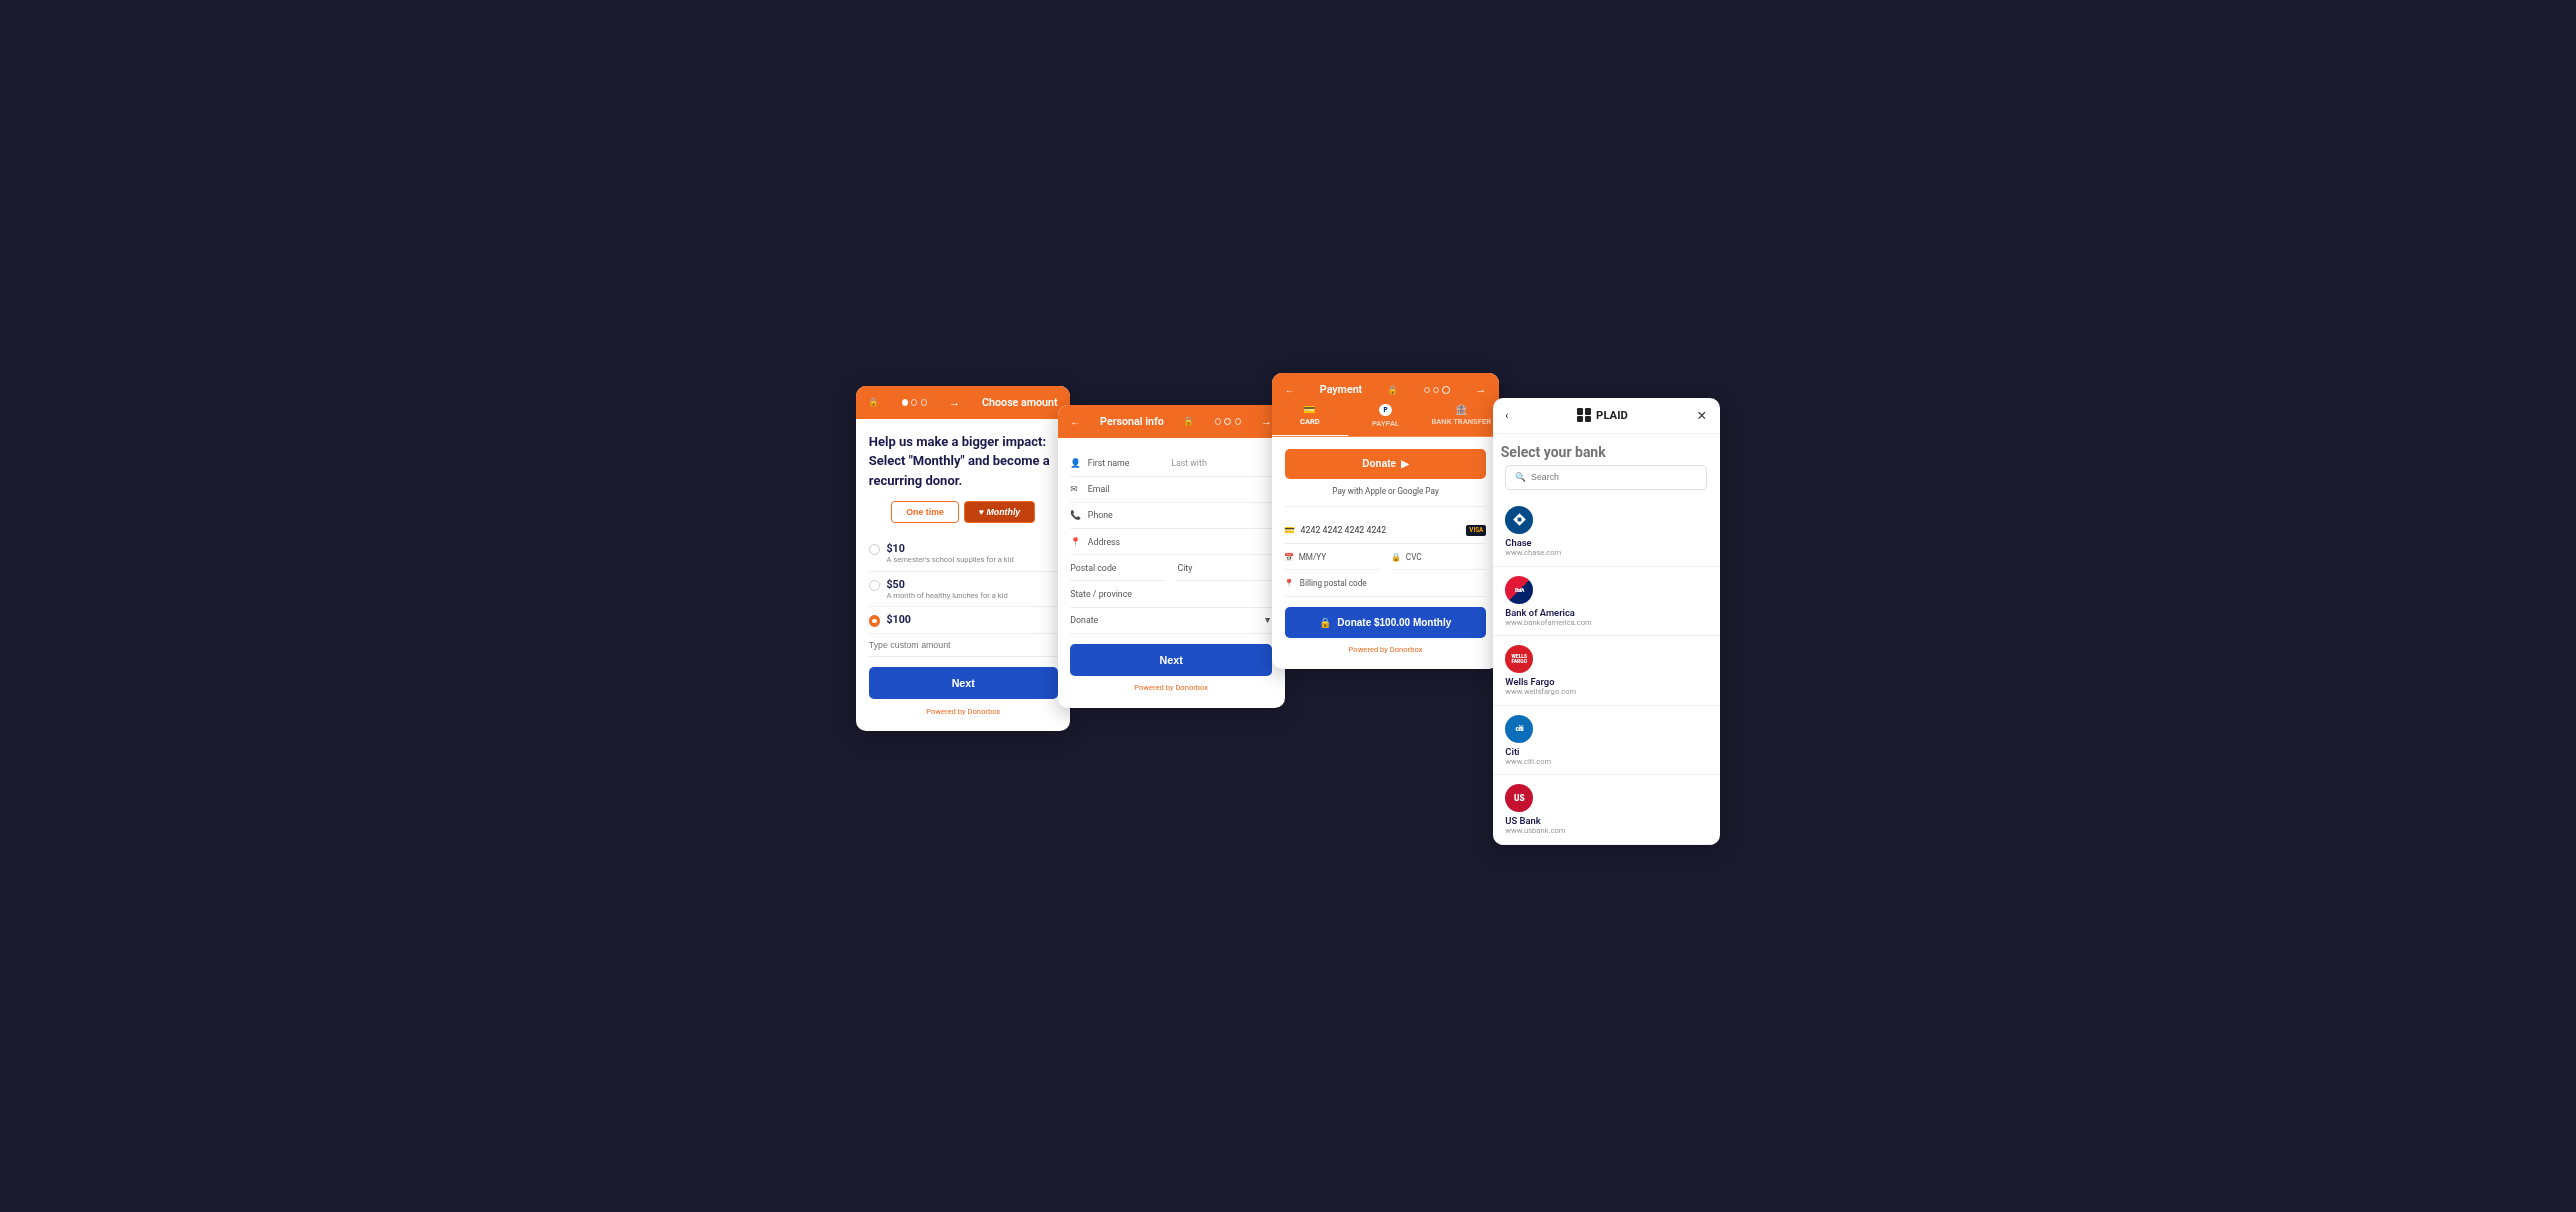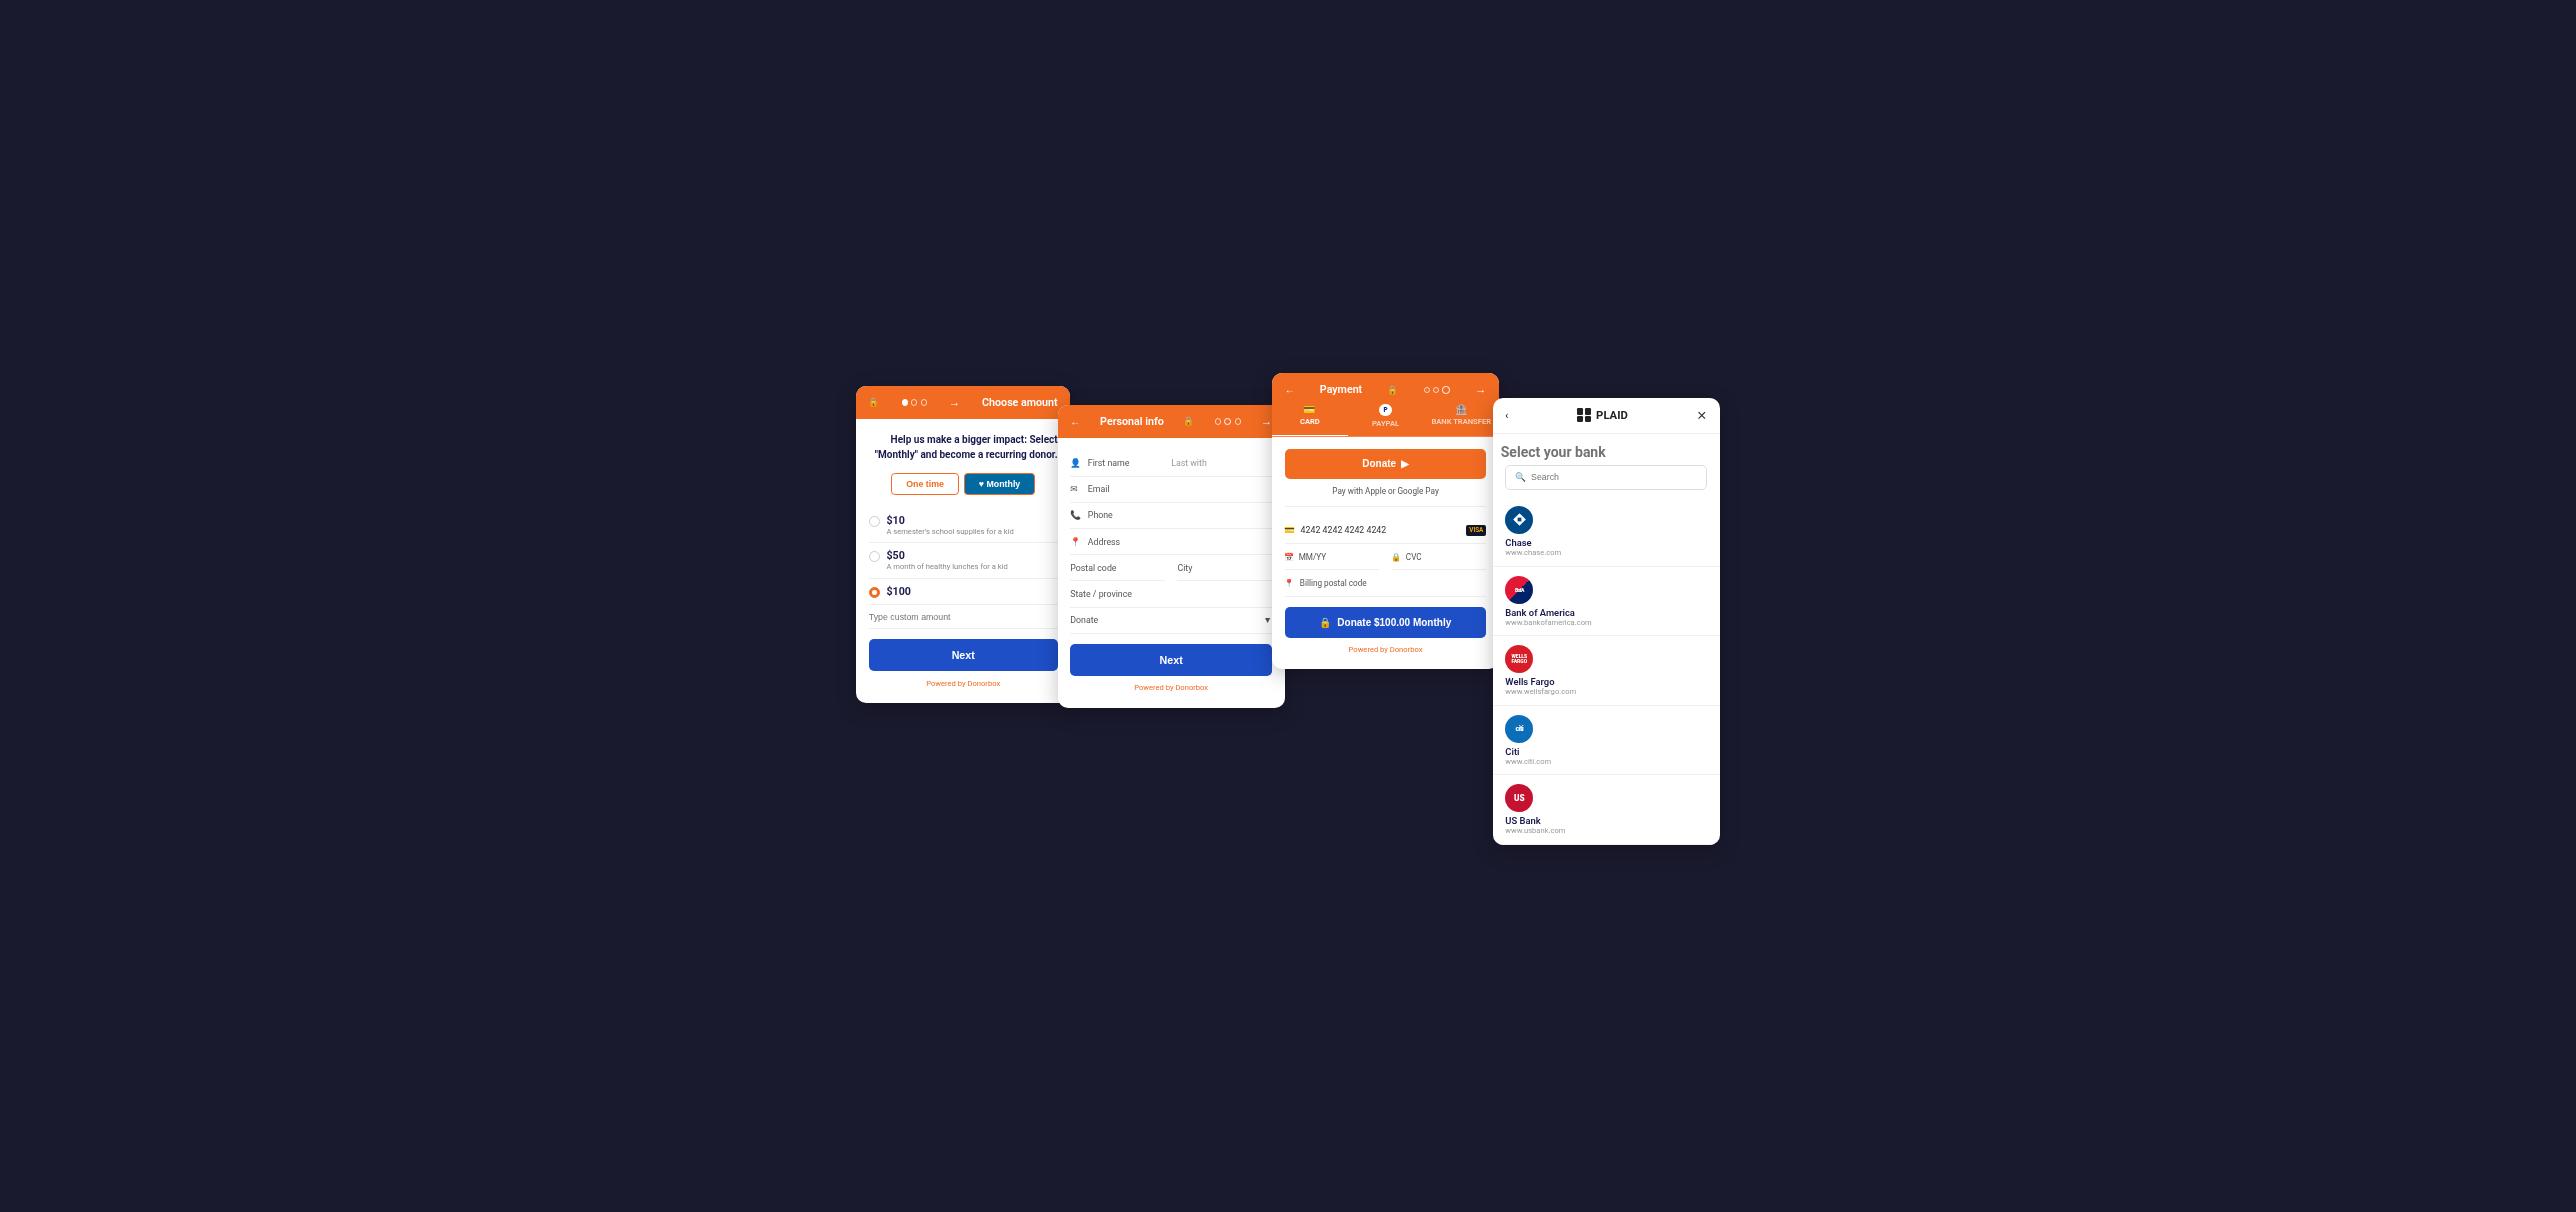--- a/index.html
+++ b/index.html
@@ -112,22 +112,22 @@
       font-size: 10px;
       cursor: pointer;
     }
 
     
     .card-body {
       padding: 12.6px;
     }
 
     .tagline {
-      text-align: right;
-      font-size: 10px;
+      text-align: left;
+      font-size: 13px;
       font-weight: 700;
       color: #1a1a4e;
       line-height: 1.5;
       margin-bottom: 11.3px;
     }
 
     .frequency-toggle {
       display: flex;
       gap: 5px;
       margin-bottom: 12.6px;
@@ -142,22 +142,23 @@
       font-weight: 600;
       cursor: pointer;
     }
 
     .freq-btn.outline {
       background: #fff;
       color: #f26b22;
     }
 
     .freq-btn.filled {
-      background: #0369a1;
+      background: #c2410c;
       color: #fff;
+      font-style: italic;
     }
 
     .amount-option {
       display: flex;
       align-items: flex-start;
       gap: 6.3px;
       padding: 6.3px 0;
       border-bottom: 0.6px solid #eee;
     }
 

